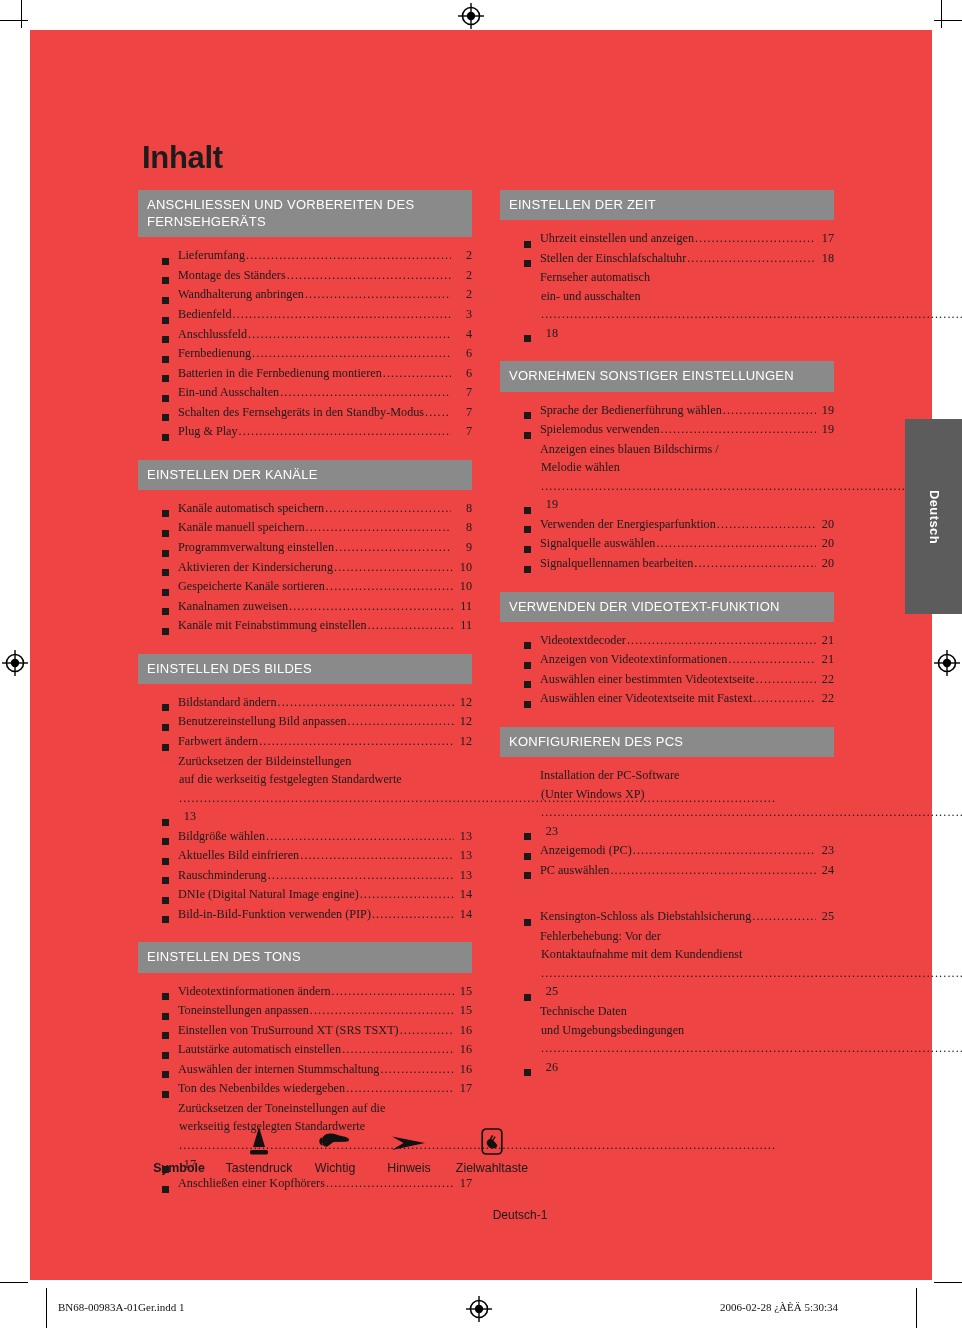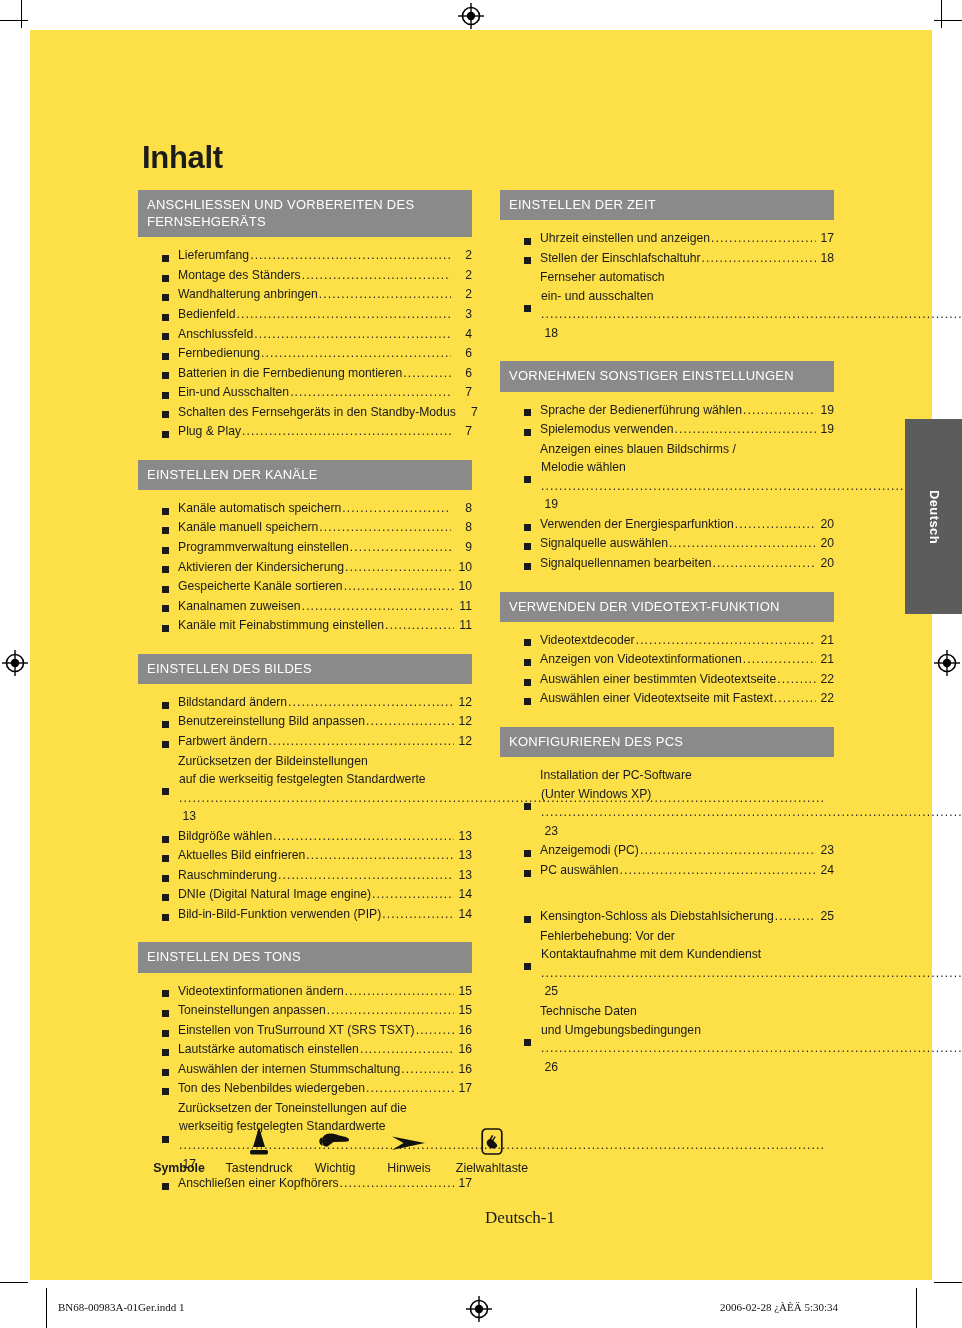--- a/index.html
+++ b/index.html
@@ -27,21 +27,21 @@
     height: 26px;
   }
 
   
   #page-sheet {
     position: absolute;
     left: 30px;
     top: 30px;
     width: 902px;
     height: 1250px;
-    background: #fde047;
+    background: #ef4444;
   }
 
   
   #content {
     position: absolute;
     left: 108px;
     top: 110px;
     width: 708px;
   }
 
@@ -75,24 +75,25 @@
     line-height: 1.32;
     text-transform: uppercase;
   }
   .section-entries {
     padding: 9px 0 0 0;
   }
 
   
   .entry {
     display: flex;
-    align-items: center;
+    align-items: flex-end;
     font-size: 12.2px;
     line-height: 1.52;
     padding: 0 0 1px 0;
+    font-family: Liberation Serif, serif;
   }
   .entry-bullet {
     flex: 0 0 auto;
     width: 7px;
     height: 7px;
     background: #1a1a1a;
     margin: 6px 9px 0 24px;
   }
   .entry-body {
     flex: 1 1 auto;
@@ -188,22 +189,21 @@
   #legend-hinweis    { width: 74px; }
   #legend-ziel       { width: 92px; }
 
   
   #page-number {
     position: absolute;
     left: 400px;
     top: 1178px;
     width: 180px;
     text-align: center;
-    font-size: 17px;
-    font-family: Liberation Serif, serif;
+    font-size: 12px;
   }
 
   
   #print-footer {
     position: absolute;
     left: 0;
     top: 1288px;
     width: 890px;
     height: 40px;
     font-family: "Liberation Serif", serif;

